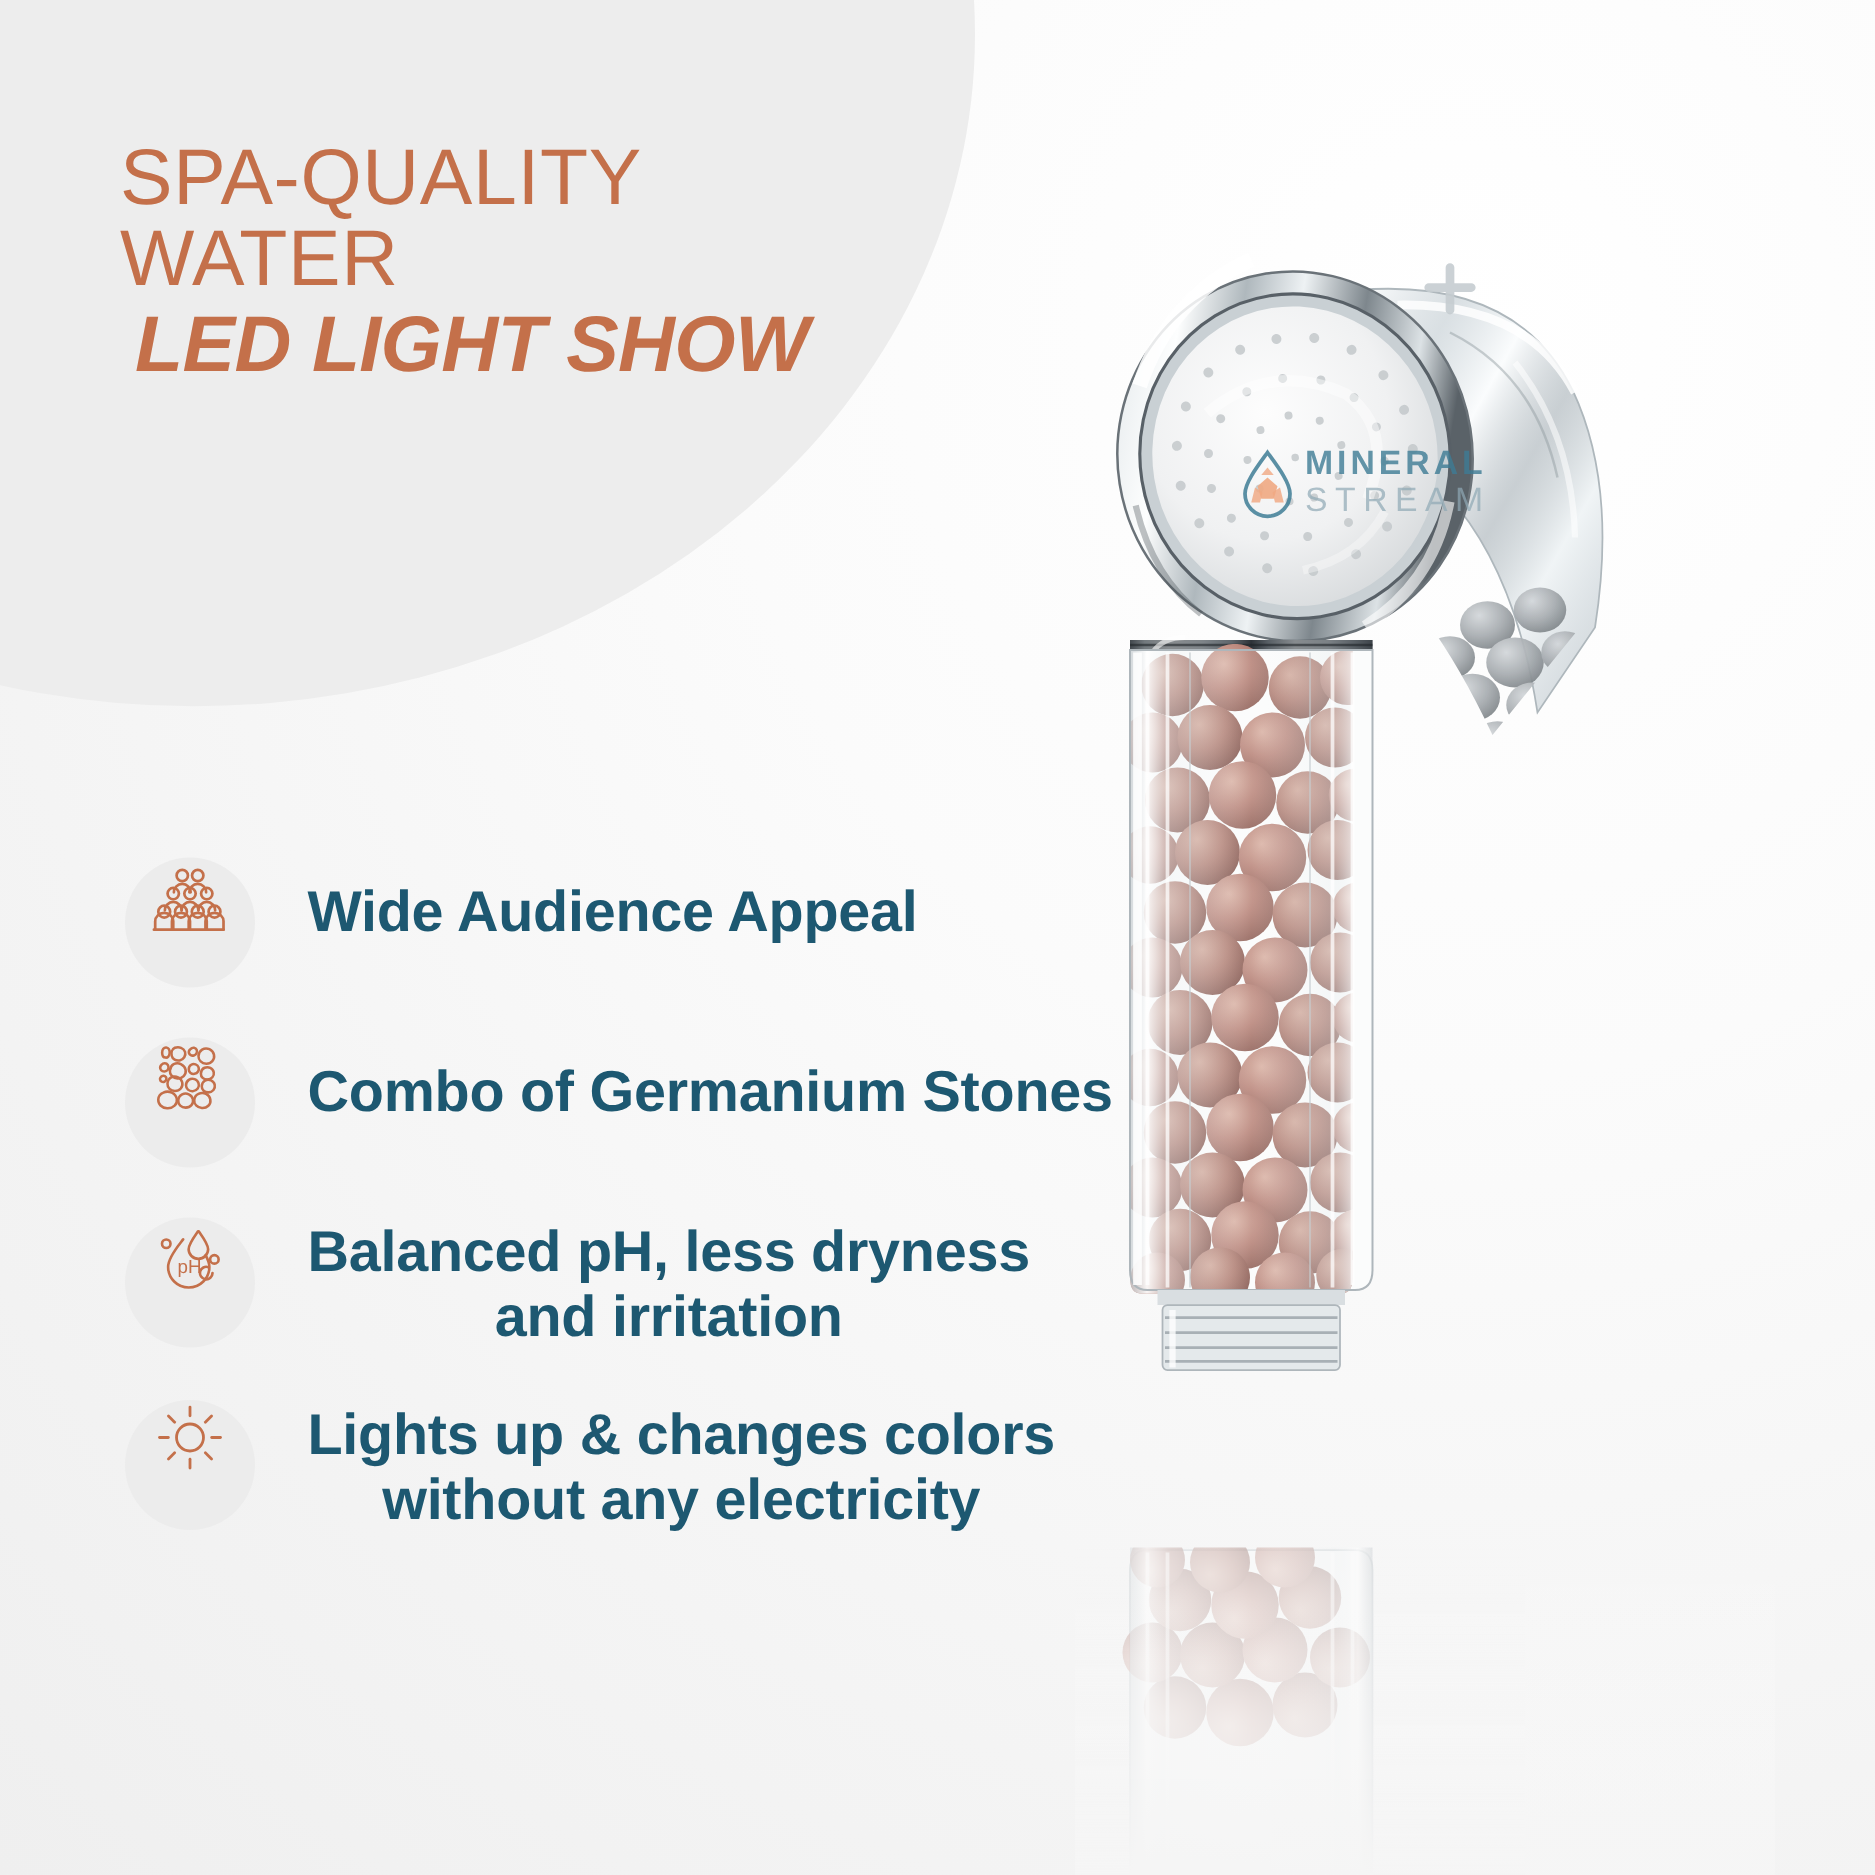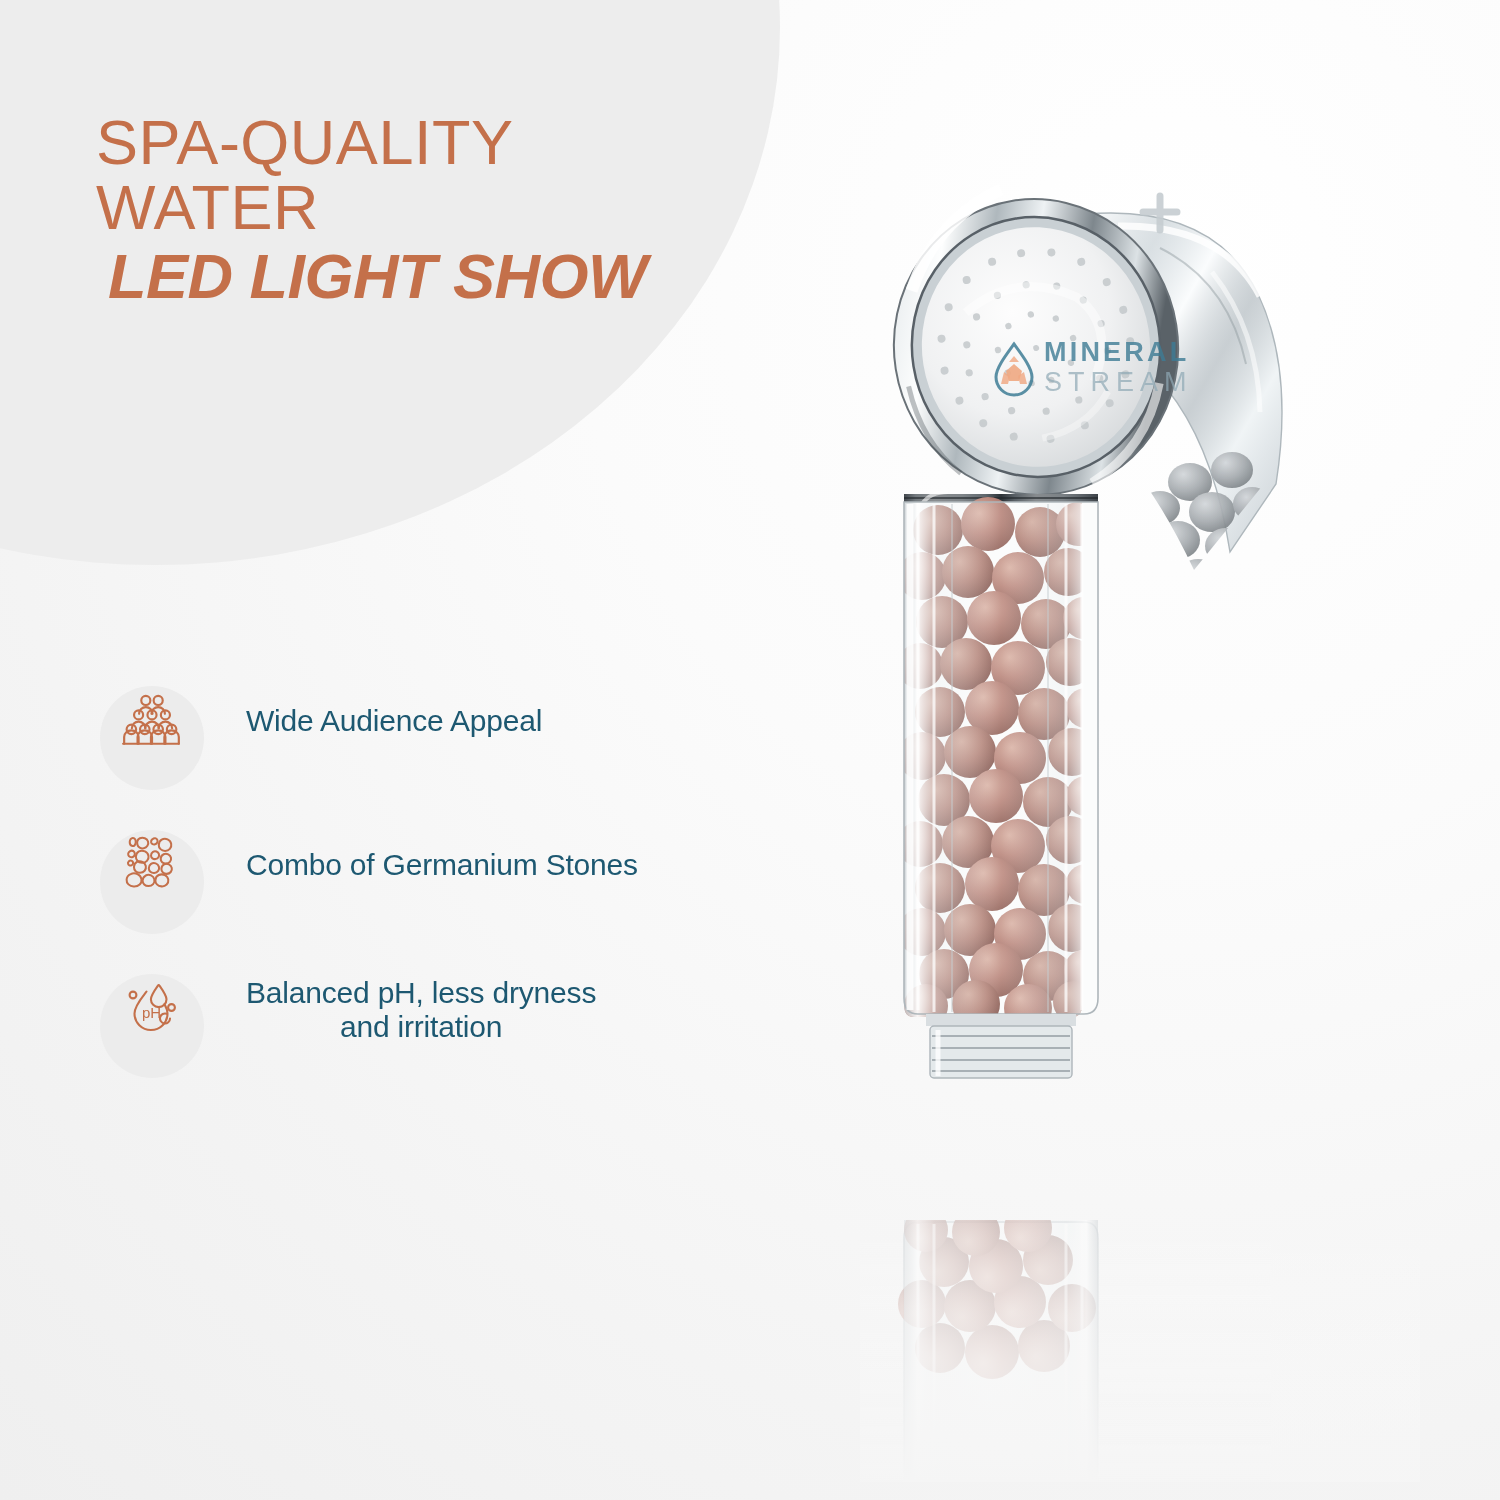--- a/index.html
+++ b/index.html
@@ -68,34 +68,34 @@
   .icon-badge {
     flex:0 0 104px;
     width:104px; height:104px;
     border-radius:50%;
     background:#ECECEC;
     display:flex; align-items:flex-start; justify-content:center;
     margin-right:42px;
   }
   .icon-badge svg { display:block; }
   .feature-label {
-    font-size:30px;
-    font-weight:400;
+    font-size:46px;
+    font-weight:700;
     color:#1D5871;
     line-height:1.13;
     padding-top:18px;
     letter-spacing:-0.2px;
     white-space:pre-line;
   }
   .feature.two-line .feature-label { padding-top:2px;text-align:center; }
 
   
   #product {
     position:absolute;
-    left:860px; top:152px;
+    left:860px; top:170px;
     width:560px; height:1330px;
   }
   #product svg { display:block; width:100%; height:100%; }
 
   
   .wm { pointer-events:none; }
   .wm-main { font-family:"Liberation Sans", sans-serif; font-weight:700; font-size:27px; letter-spacing:3.2px; fill:#3E7C95; opacity:.80; }
   .wm-sub  { font-family:"Liberation Sans", sans-serif; font-weight:400; font-size:27px; letter-spacing:6px; fill:#8FA9B5; opacity:.70; }
 </style>
 </head>
@@ -178,20 +178,37 @@
           <circle cx="51.5" cy="33.5" r="3.4"></circle>
           <path d="M50 44.5a5 5 0 1 1-3.2-4.7"></path>
 
           <text x="22" y="44" font-family="Liberation Sans, sans-serif" font-size="15" font-weight="400" fill="#C4704A" stroke="none">pH</text>
         </svg>
       </span>
       <span class="feature-label">Balanced pH, less dryness
 and irritation</span>
     </div>
 
+    <div class="feature two-line">
+      <span class="icon-badge">
+        <svg width="60" height="60" viewBox="0 0 64 64" fill="none" stroke="#C4704A" stroke-width="2.4" stroke-linecap="round" stroke-linejoin="round">
+          <circle cx="32" cy="32" r="11.5"></circle>
+          <path d="M32 6v7.5"></path>
+          <path d="M32 50.5V58"></path>
+          <path d="M6 32h7.5"></path>
+          <path d="M50.5 32H58"></path>
+          <path d="M13.6 13.6l5.3 5.3"></path>
+          <path d="M45.1 45.1l5.3 5.3"></path>
+          <path d="M50.4 13.6l-5.3 5.3"></path>
+          <path d="M18.9 45.1l-5.3 5.3"></path>
+        </svg>
+      </span>
+      <span class="feature-label">Lights up &amp; changes colors
+without any electricity</span>
+    </div>
 
   </div>
 
   <div id="product">
     <svg viewBox="0 0 560 1330" xmlns="http://www.w3.org/2000/svg">
       <defs>
 
         <linearGradient id="chromeRing" x1="0" y1="0" x2="1" y2="0.35">
           <stop offset="0%" stop-color="#6E767C"></stop>
           <stop offset="10%" stop-color="#E9EDEF"></stop>

